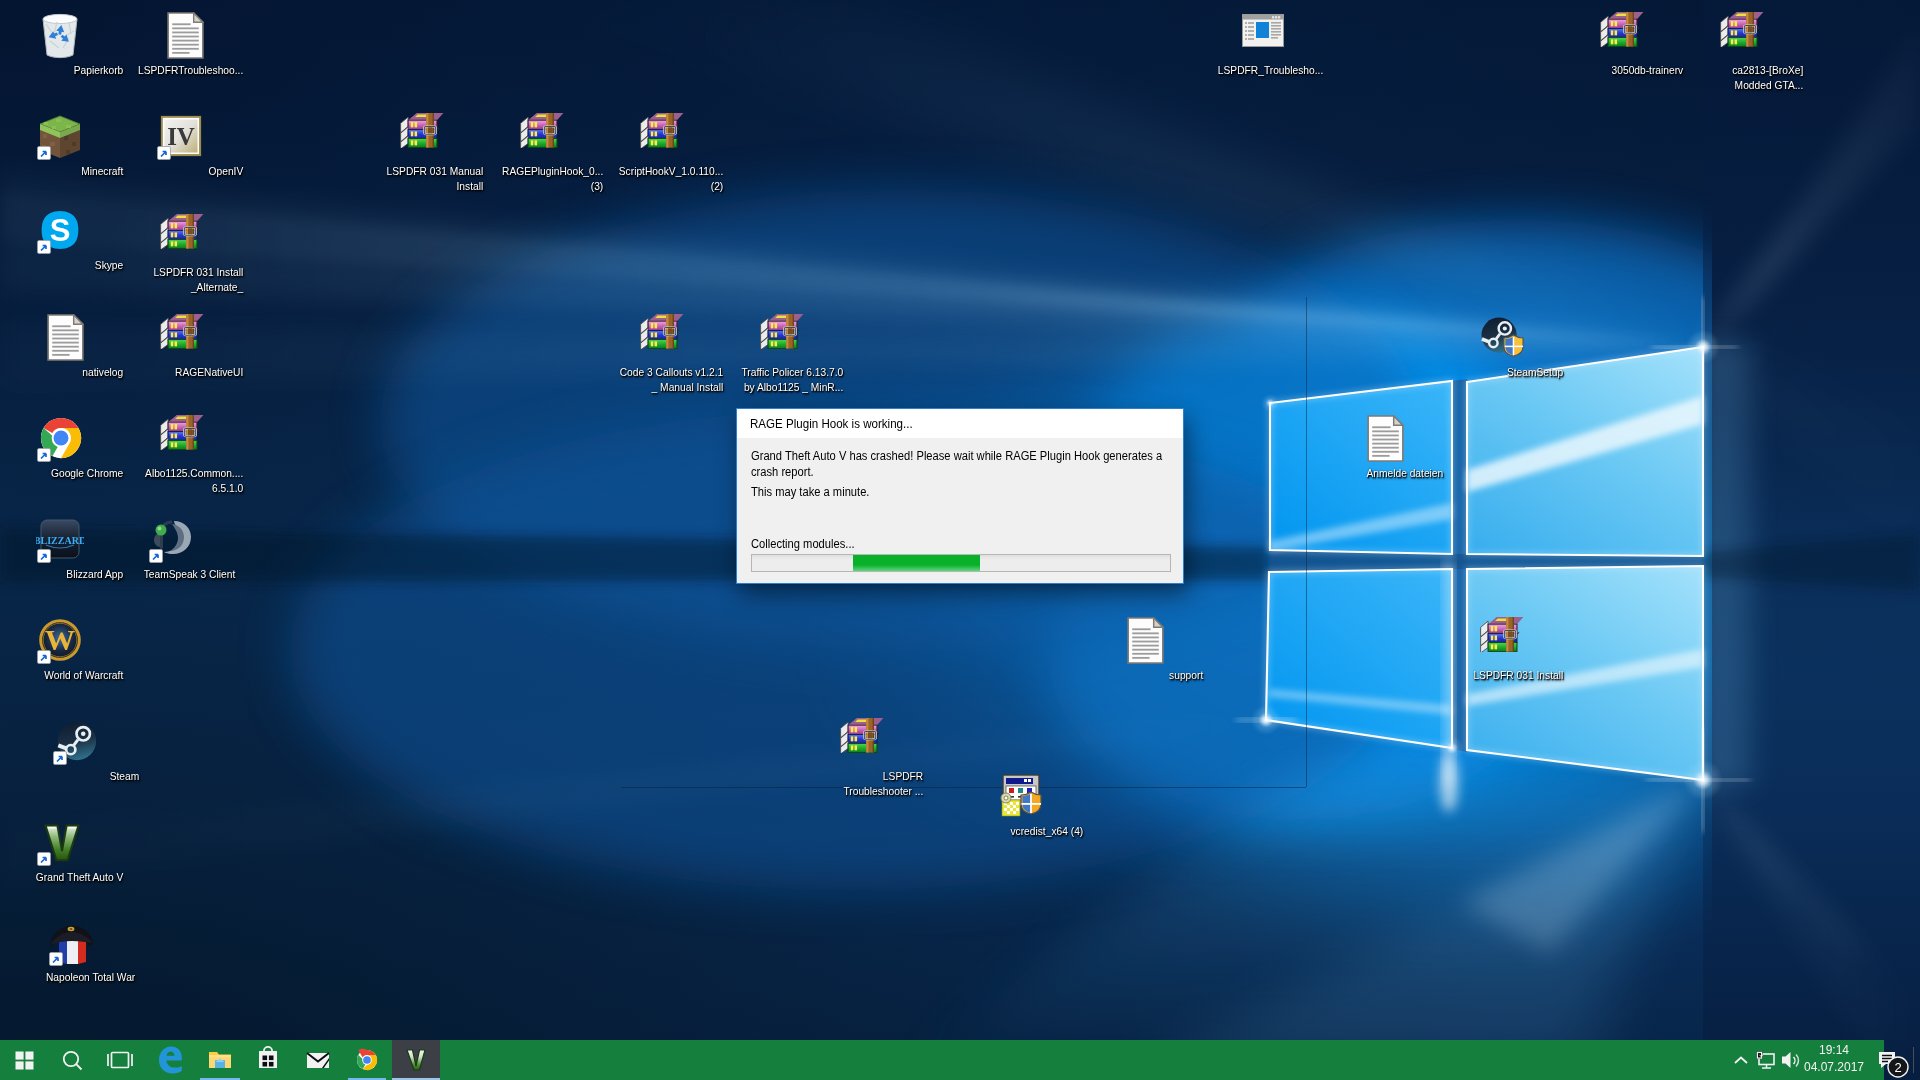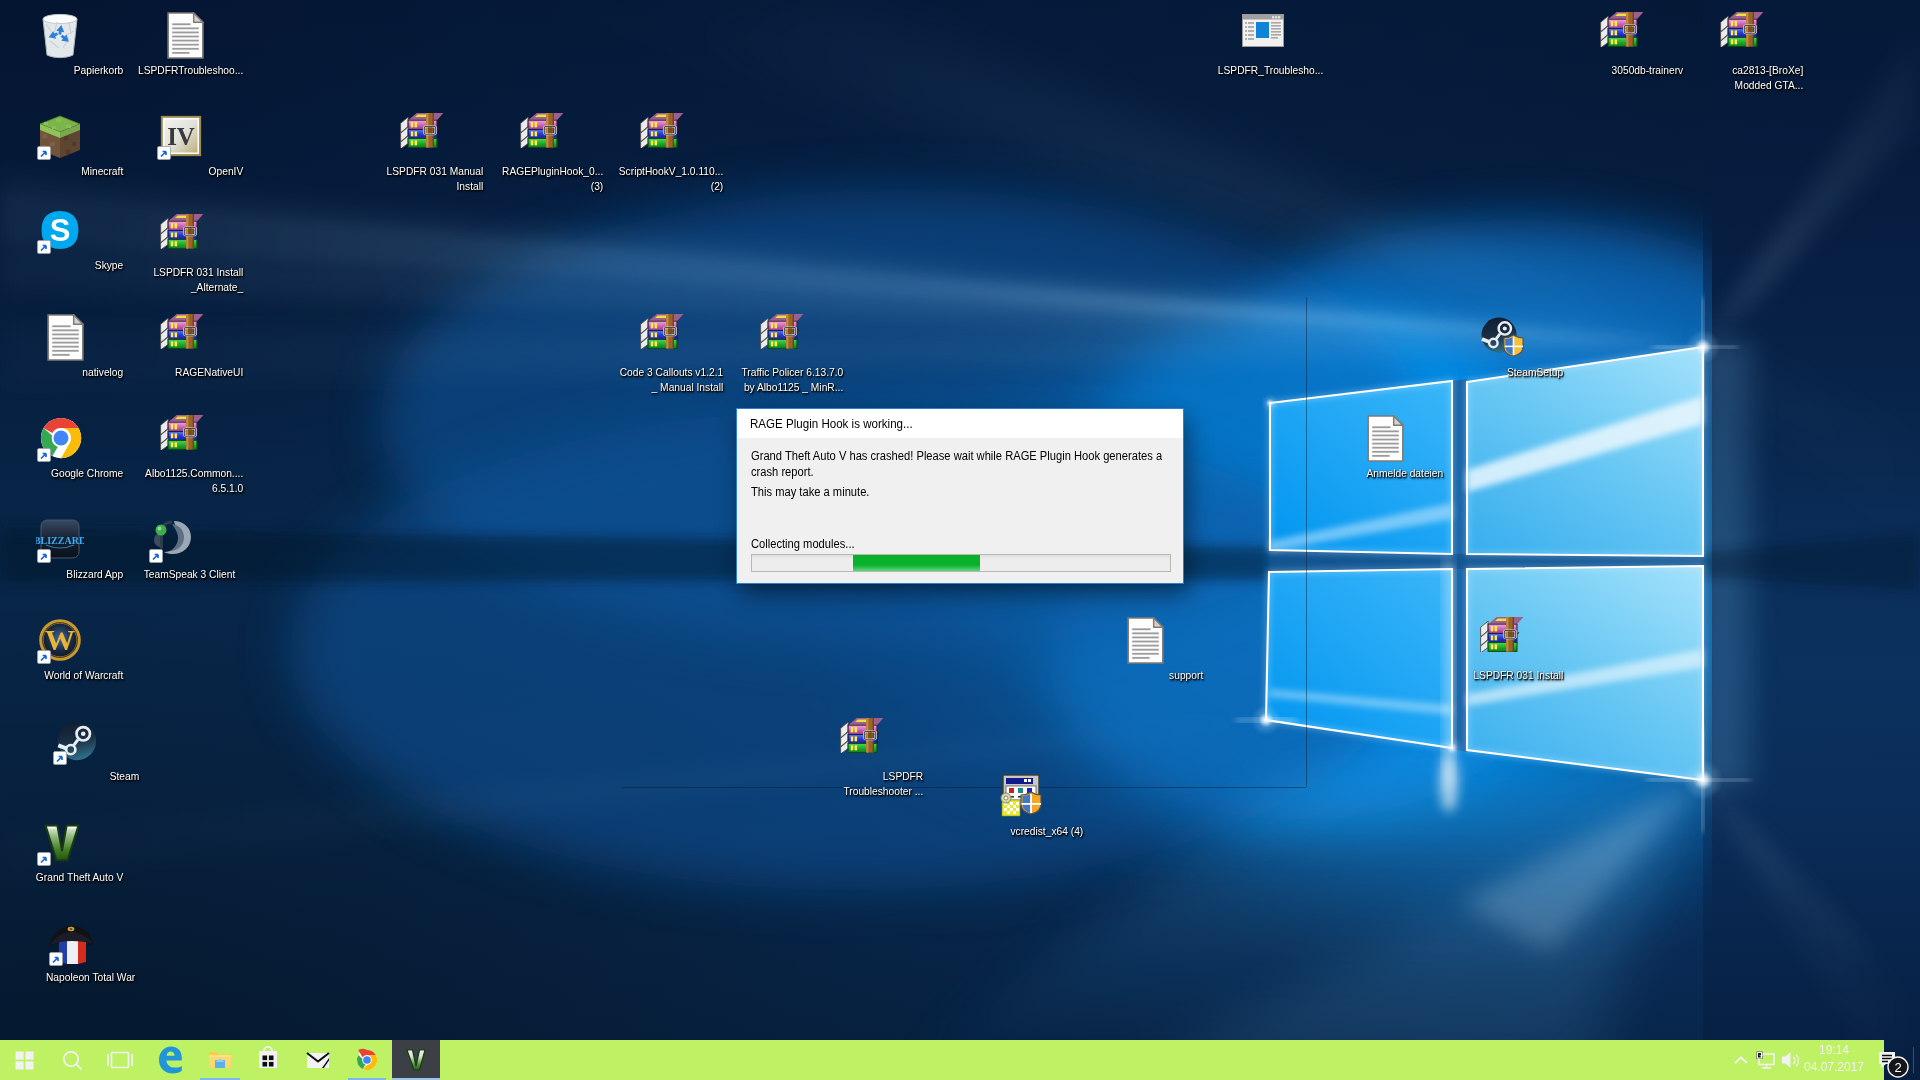--- a/index.html
+++ b/index.html
@@ -13,21 +13,21 @@
        background:#f0f0f0;z-index:5;box-shadow:4px 10px 22px rgba(0,0,0,.45);}
   #dlg .tt{position:absolute;left:0;top:0;width:100%;height:29px;background:#fff;}
   #dlg .tt span{position:absolute;left:13px;top:7px;font-size:13px;color:#000;display:inline-block;transform:scaleX(0.89);transform-origin:0 0;white-space:nowrap;}
   #dlg .b1{position:absolute;left:14px;top:39px;font-size:12px;line-height:16px;color:#000;white-space:nowrap;transform:scaleX(0.93);transform-origin:0 0;}
   #dlg .b2{position:absolute;left:14px;top:76px;font-size:12px;color:#000;white-space:nowrap;transform:scaleX(0.93);transform-origin:0 0;}
   #dlg .b3{position:absolute;left:14px;top:128px;font-size:12px;color:#000;white-space:nowrap;transform:scaleX(0.93);transform-origin:0 0;}
   #dlg .pb{position:absolute;left:14px;top:145px;width:418px;height:16px;border:1px solid #b6b6b6;
            background:linear-gradient(#dfdfdf,#ededed 30%,#ededed);}
   #dlg .pg{position:absolute;left:101px;top:0;width:127px;height:16px;
            background:linear-gradient(#09b029 0%,#09b029 62%,#5ed77f 100%);}
-  #tb{position:absolute;left:0;top:1040px;width:1884px;height:40px;background:#bef264;z-index:10;text-align:center;}
+  #tb{position:absolute;left:0;top:1040px;width:1884px;height:40px;background:#15803d;z-index:10;text-align:center;}
 </style>
 </head>
 <body>
 <svg id="wall" width="1920" height="1080" viewBox="0 0 1920 1080">
  <defs>
   <linearGradient id="base" x1="0" y1="0" x2="0" y2="1">
     <stop offset="0" stop-color="#062248"></stop>
     <stop offset="0.32" stop-color="#0a2f5c"></stop>
     <stop offset="0.52" stop-color="#0d3c6e"></stop>
     <stop offset="0.74" stop-color="#0b3261"></stop>

